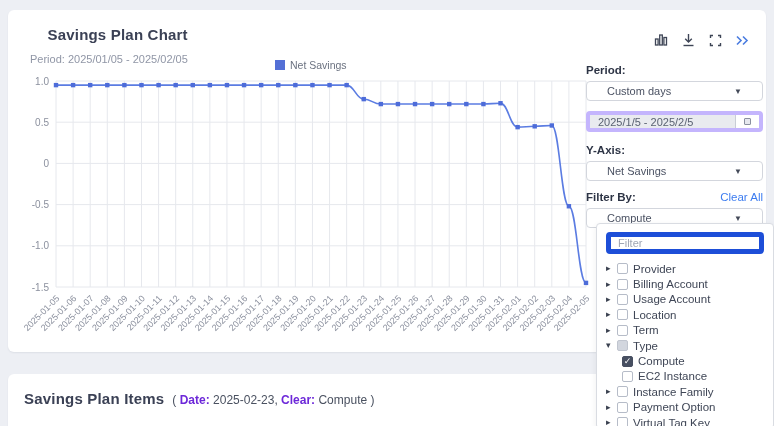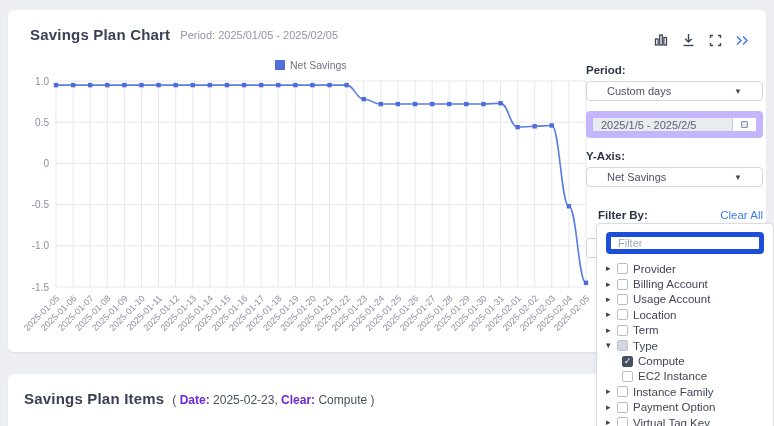--- a/index.html
+++ b/index.html
@@ -4,37 +4,37 @@
 <style>
   * { margin:0; padding:0; box-sizing:border-box; }
   html,body { width:774px; height:426px; }
   body { font-family:"Liberation Sans","DejaVu Sans",sans-serif; background:#edeff4; }
   .stage { position:relative; width:774px; height:426px; overflow:hidden; background:#edeff4; }
 
   .card { position:absolute; background:#fff; border-radius:6px; box-shadow:0 1px 2px rgba(20,30,60,.07); }
   .card-chart { left:8px; top:10px; width:758px; height:342px; }
   .card-items { left:8px; top:374px; width:758px; height:60px; }
 
-  .card-header { position:absolute; left:22px; top:16px; display:flex; align-items:center; gap:10px; }
+  .card-header { position:absolute; left:22px; top:16px; display:flex; align-items:flex-end; gap:10px;flex-direction:column; }
   .title { font-size:15px; font-weight:700; color:#3b4155; letter-spacing:.2px; }
   .period-txt { font-size:11px; color:#9096a6; }
 
   .header-icons { position:absolute; right:16px; top:22px; display:flex; gap:11px; align-items:center; }
   .icon-btn { width:16px; height:16px; display:flex; align-items:center; justify-content:center; cursor:pointer; }
 
   
   .chart-wrap { position:absolute; left:10px; top:44px; width:580px; height:300px; }
 
   
   .sidebar { position:absolute; left:578px; top:54px; width:177px; }
   .field-label { font-size:11.5px; font-weight:700; color:#2d3445; margin-bottom:5px; }
   .select { height:20px; border:1px solid #d3d6dd; border-radius:4px; background:#fff; display:flex; align-items:center; justify-content:space-between; padding:0 20px; margin-bottom:10px; cursor:pointer; }
   .select-value { font-size:11px; color:#4b5263; }
   .caret { font-size:8px; color:#444a59; }
-  .date-group { height:27px; border:7px solid #c4b5fd; border-radius:4px; display:flex; overflow:hidden; margin-bottom:12px; }
+  .date-group { height:21px; border:4px solid #c4b5fd; border-radius:4px; display:flex; overflow:hidden; margin-bottom:12px; }
   .date-text { flex:1; background:#e9ebef; font-size:11px; color:#5a6272; display:flex; align-items:center; padding:0 8px; }
   .date-btn { width:24px; background:#fff; border:none; border-left:1px solid #c9cdd6; display:flex; align-items:center; justify-content:center; cursor:pointer; }
   .cal-glyph { width:7px; height:7px; border:1px solid #8a90a0; border-radius:1px; background:#e6e8ee; }
   .filter-row { display:flex; justify-content:space-between; align-items:baseline; margin-bottom:5px; }
   .clear-all { font-size:11.5px; color:#3c7cf0; text-decoration:none; cursor:pointer; }
 
   
   .filter-panel { position:absolute; left:588px; top:213px; width:178px; height:206px; background:#fff; border:1px solid #d9dce2; border-radius:4px; box-shadow:0 2px 6px rgba(0,0,0,.07); padding:8px 9px; z-index:5; }
   .filter-input { width:100%; height:22px; border:5px solid #1d4ed8; border-radius:4px; font-size:11px; color:#4b5263; padding:0 7px; outline:none; font-family:inherit; }
   .filter-input::placeholder { color:#a0a6b4; }
@@ -232,21 +232,21 @@
           </button>
       </div>
 
       <div class="field-label">Y-Axis:</div>
       <div class="select">
         <span class="select-value">Net Savings</span>
         <span class="caret">▼</span>
       </div>
 
       <div class="filter-row">
-        <span class="field-label" style="margin:12px">Filter By:</span>
+        <span class="field-label" style="margin:0">Filter By:</span>
         <a class="clear-all">Clear All</a>
       </div>
       <div class="select">
         <span class="select-value">Compute</span>
         <span class="caret">▼</span>
       </div>
     </aside>
 
     <div class="filter-panel">
       <input class="filter-input" placeholder="Filter" style="">

